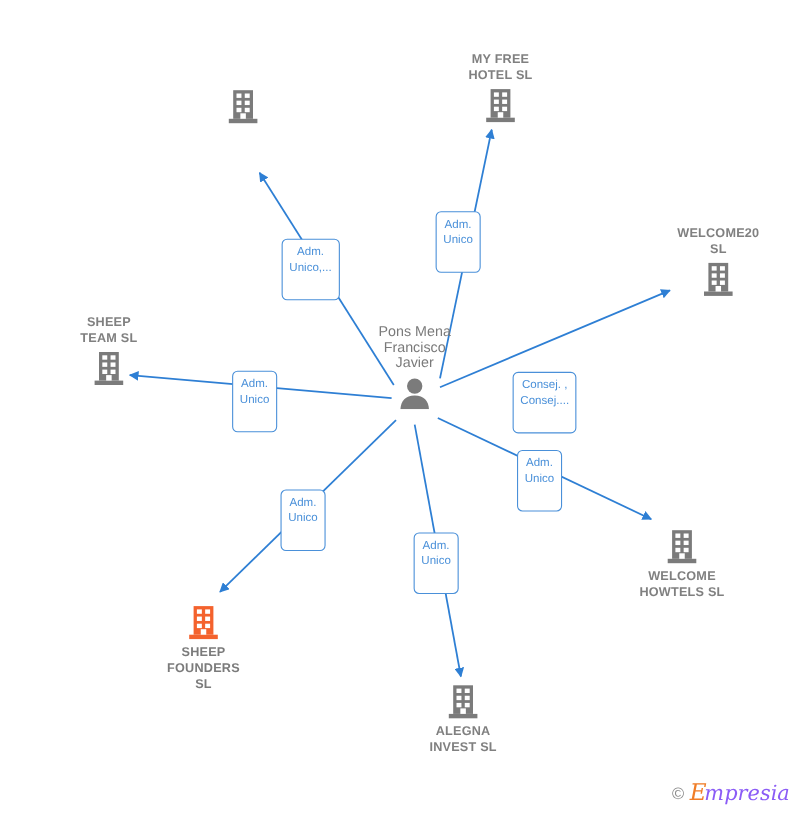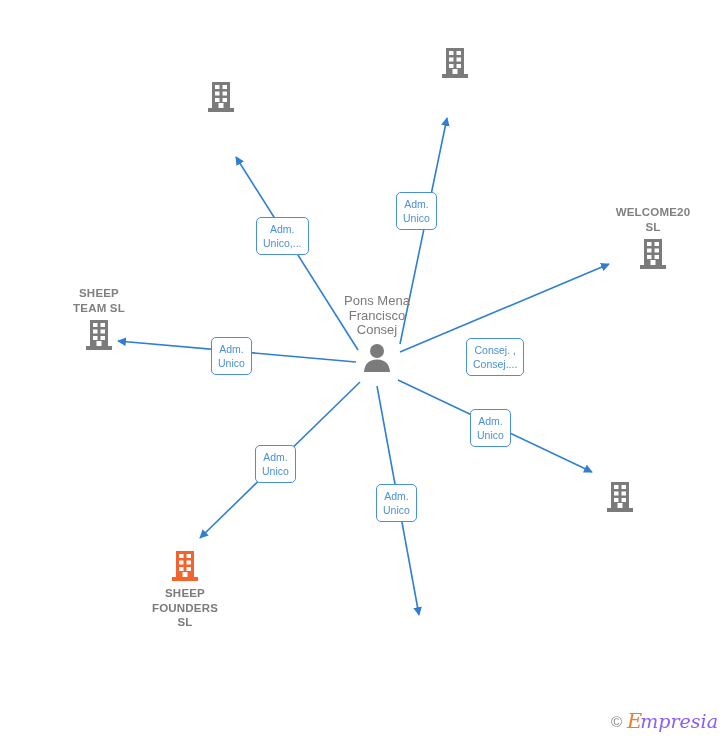--- a/index.html
+++ b/index.html
@@ -61,21 +61,21 @@
   .edge-label {
     position: absolute;
     box-sizing: border-box;
     border: 1px solid #4a90d9;
     border-radius: 5px;
     background: #ffffff;
     color: #4a90d9;
     font-size: 10.5px;
     line-height: 14px;
     text-align: center;
-    padding: 4px 6px 4px 6px;
+    padding: 4px 6px 22px 6px;
     white-space: pre-line;
     z-index: 5;
   }
 
   
   #watermark {
     position: absolute;
     right: 10px;
     bottom: 8px;
     display: flex;
@@ -145,20 +145,22 @@
   <div class="edge-label" style="left:470px; top:409px;">Adm.
 Unico</div>
 
   <div class="edge-label" style="left:255px; top:445px;">Adm.
 Unico</div>
 
   <div class="edge-label" style="left:376px; top:484px;">Adm.
 Unico</div>
 
   <div class="node label-top" style="left:455px; top:47px;">
+    <div class="node-label">MY FREE
+HOTEL  SL</div>
     <svg class="node-icon" width="28" height="32" viewBox="0 0 28 32">
       <rect x="5" y="1" width="18" height="26" fill="#7b7b7b"></rect>
       <rect x="1" y="27" width="26" height="4" fill="#7b7b7b"></rect>
       <rect x="8" y="4" width="4.5" height="4" fill="#ffffff"></rect>
       <rect x="15.5" y="4" width="4.5" height="4" fill="#ffffff"></rect>
       <rect x="8" y="10.5" width="4.5" height="4" fill="#ffffff"></rect>
       <rect x="15.5" y="10.5" width="4.5" height="4" fill="#ffffff"></rect>
       <rect x="8" y="17" width="4.5" height="4" fill="#ffffff"></rect>
       <rect x="15.5" y="17" width="4.5" height="4" fill="#ffffff"></rect>
       <rect x="11.5" y="22" width="5" height="5" fill="#ffffff"></rect>
@@ -207,41 +209,58 @@
       <rect x="15.5" y="10.5" width="4.5" height="4" fill="#ffffff"></rect>
       <rect x="8" y="17" width="4.5" height="4" fill="#ffffff"></rect>
       <rect x="15.5" y="17" width="4.5" height="4" fill="#ffffff"></rect>
       <rect x="11.5" y="22" width="5" height="5" fill="#ffffff"></rect>
     </svg>
   </div>
 
   <div class="node label-top" style="left:377px; top:294px;">
     <div class="node-label person">Pons Mena
 Francisco
-Consej</div>
+Javier</div>
     <svg class="node-icon" width="30" height="30" viewBox="0 0 30 30">
       <circle cx="15" cy="9" r="7" fill="#7b7b7b"></circle>
       <path d="M 15 17.5 C 6.5 17.5 2.5 22.5 2 30 L 28 30 C 27.5 22.5 23.5 17.5 15 17.5 Z" fill="#7b7b7b"></path>
     </svg>
   </div>
 
   <div class="node label-bottom" style="left:620px; top:481px;">
     <svg class="node-icon" width="28" height="32" viewBox="0 0 28 32">
       <rect x="5" y="1" width="18" height="26" fill="#7b7b7b"></rect>
       <rect x="1" y="27" width="26" height="4" fill="#7b7b7b"></rect>
       <rect x="8" y="4" width="4.5" height="4" fill="#ffffff"></rect>
       <rect x="15.5" y="4" width="4.5" height="4" fill="#ffffff"></rect>
       <rect x="8" y="10.5" width="4.5" height="4" fill="#ffffff"></rect>
       <rect x="15.5" y="10.5" width="4.5" height="4" fill="#ffffff"></rect>
       <rect x="8" y="17" width="4.5" height="4" fill="#ffffff"></rect>
       <rect x="15.5" y="17" width="4.5" height="4" fill="#ffffff"></rect>
       <rect x="11.5" y="22" width="5" height="5" fill="#ffffff"></rect>
     </svg>
-  </div>
-
+    <div class="node-label">WELCOME
+HOWTELS  SL</div>
+  </div>
+
+  <div class="node label-bottom" style="left:421px; top:622px;">
+    <svg class="node-icon" width="28" height="32" viewBox="0 0 28 32">
+      <rect x="5" y="1" width="18" height="26" fill="#7b7b7b"></rect>
+      <rect x="1" y="27" width="26" height="4" fill="#7b7b7b"></rect>
+      <rect x="8" y="4" width="4.5" height="4" fill="#ffffff"></rect>
+      <rect x="15.5" y="4" width="4.5" height="4" fill="#ffffff"></rect>
+      <rect x="8" y="10.5" width="4.5" height="4" fill="#ffffff"></rect>
+      <rect x="15.5" y="10.5" width="4.5" height="4" fill="#ffffff"></rect>
+      <rect x="8" y="17" width="4.5" height="4" fill="#ffffff"></rect>
+      <rect x="15.5" y="17" width="4.5" height="4" fill="#ffffff"></rect>
+      <rect x="11.5" y="22" width="5" height="5" fill="#ffffff"></rect>
+    </svg>
+    <div class="node-label">ALEGNA
+INVEST  SL</div>
+  </div>
 
   <div class="node label-bottom" style="left:185px; top:550px;">
     <svg class="node-icon" width="28" height="32" viewBox="0 0 28 32">
       <rect x="5" y="1" width="18" height="26" fill="#f4622d"></rect>
       <rect x="1" y="27" width="26" height="4" fill="#f4622d"></rect>
       <rect x="8" y="4" width="4.5" height="4" fill="#ffffff"></rect>
       <rect x="15.5" y="4" width="4.5" height="4" fill="#ffffff"></rect>
       <rect x="8" y="10.5" width="4.5" height="4" fill="#ffffff"></rect>
       <rect x="15.5" y="10.5" width="4.5" height="4" fill="#ffffff"></rect>
       <rect x="8" y="17" width="4.5" height="4" fill="#ffffff"></rect>

